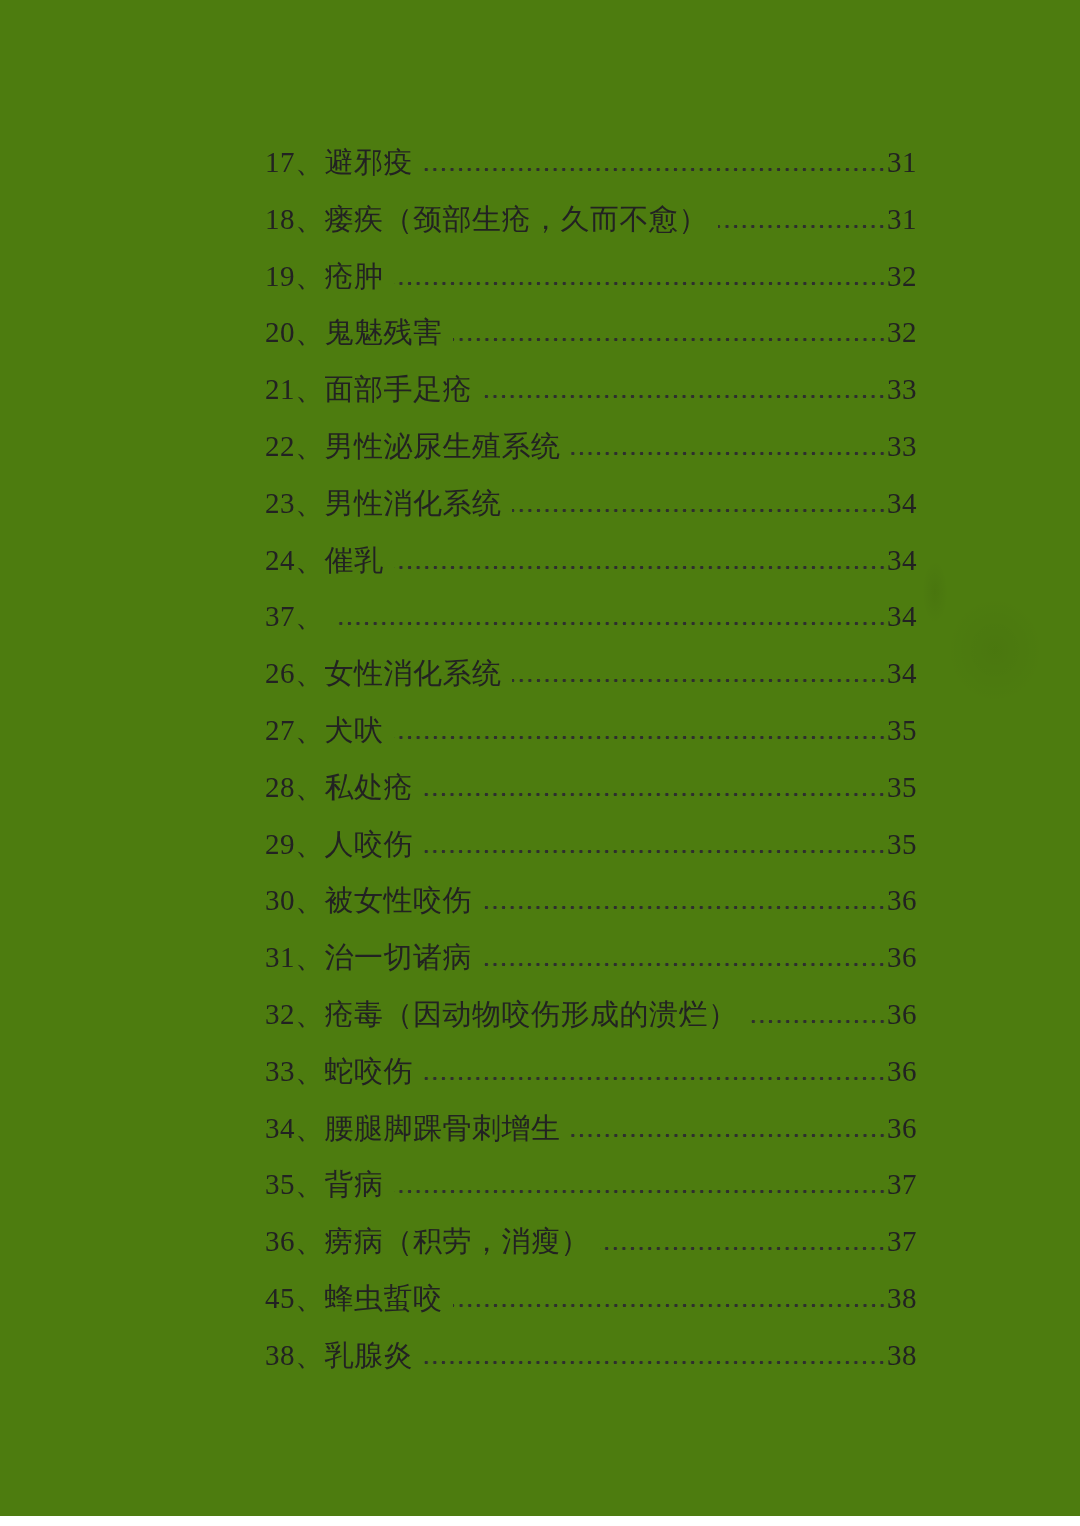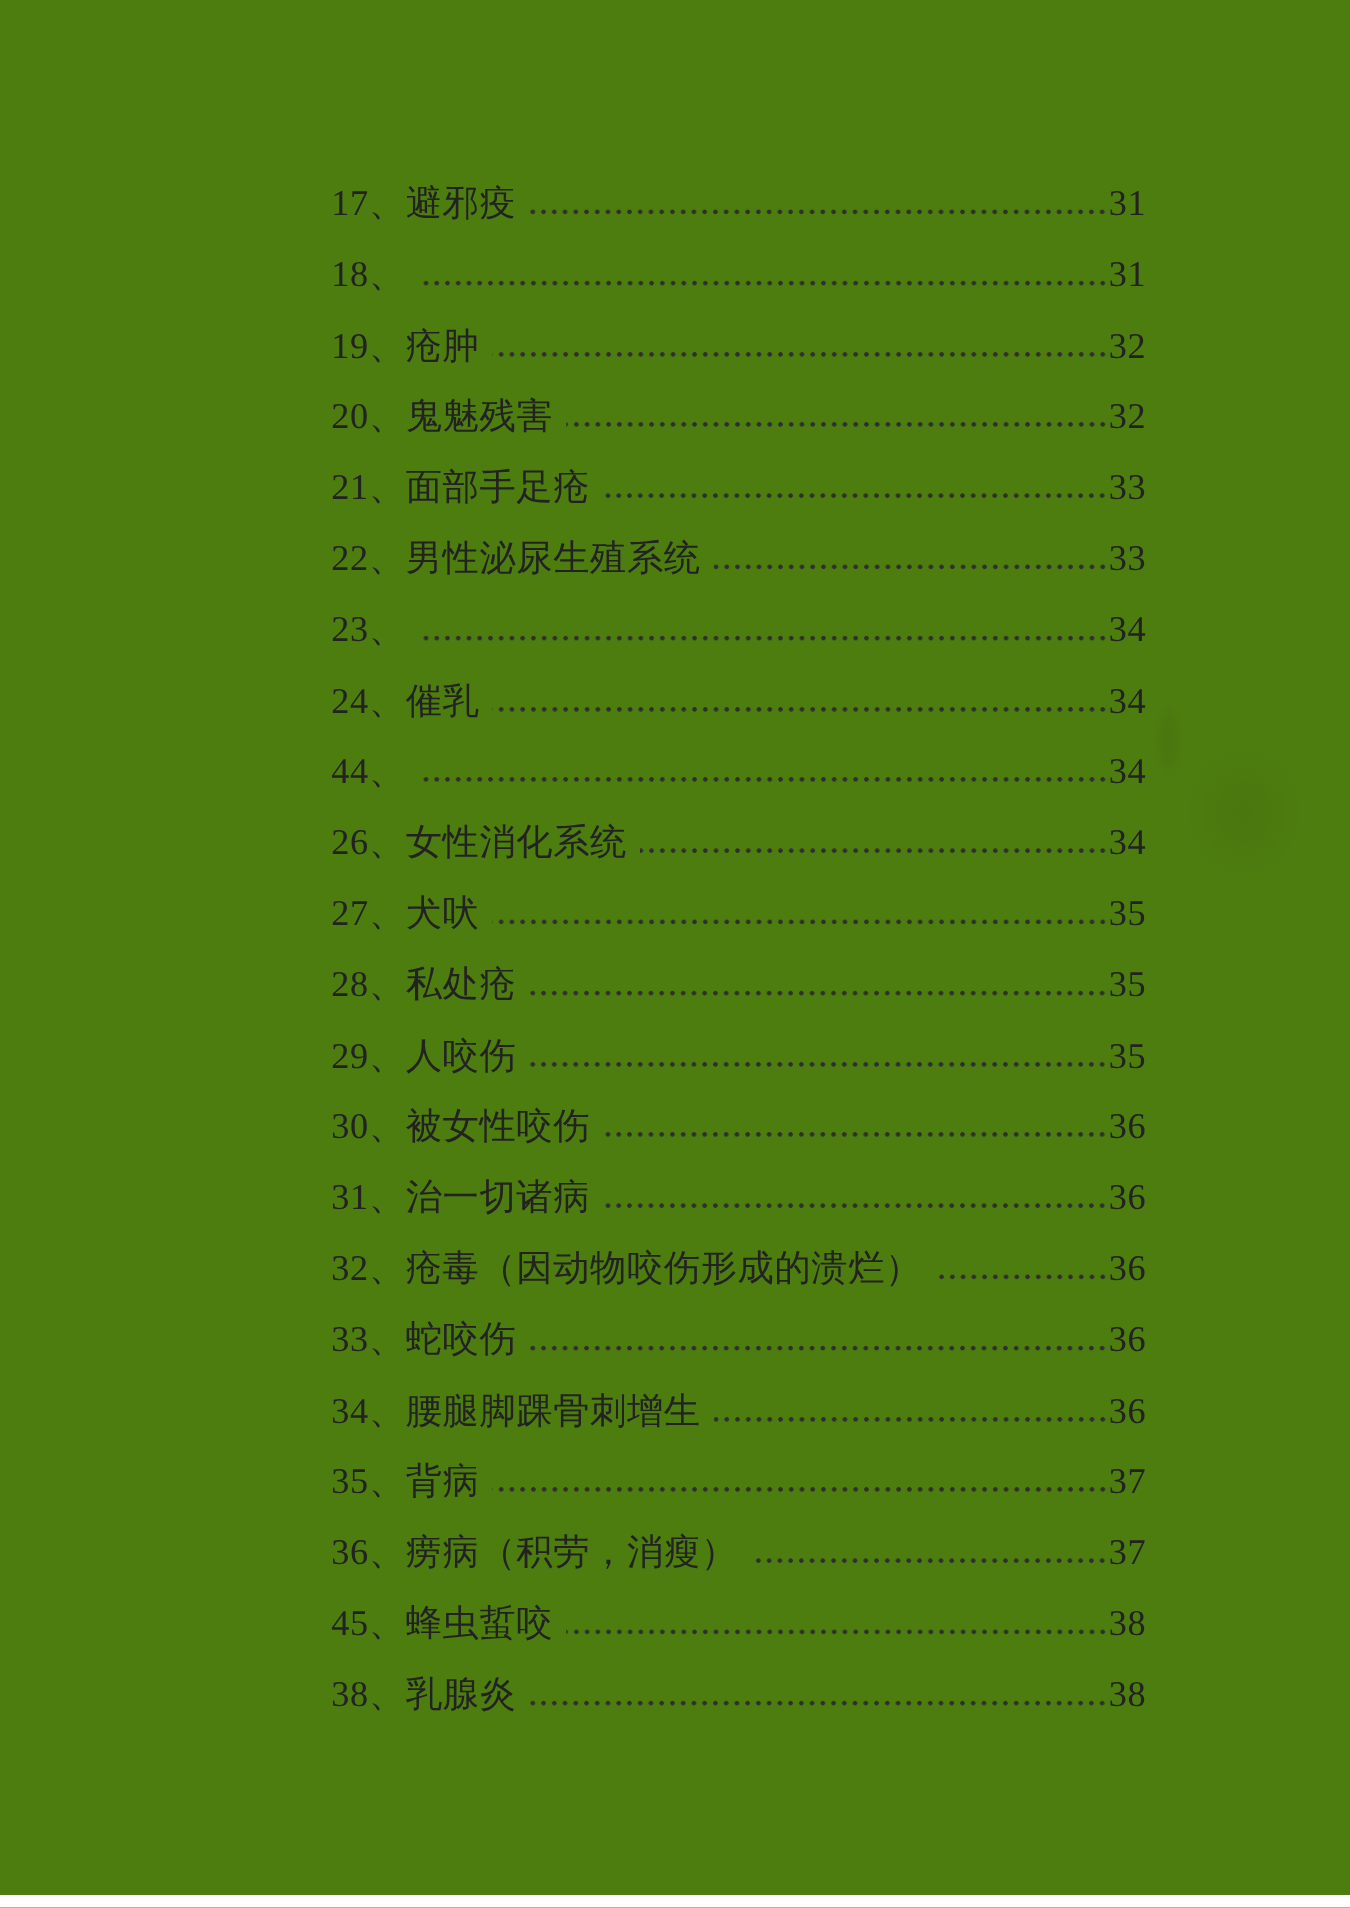--- a/index.html
+++ b/index.html
@@ -76,20 +76,21 @@
   <div class="toc">
   <div class="toc-row">
     <span class="no">17、</span>
     <span class="title">避邪疫</span>
     <span class="dots"></span>
     <span class="pg">31</span>
   </div>
 
   <div class="toc-row">
     <span class="no">18、</span>
+    <span class="title">瘘疾（颈部生疮，久而不愈）</span>
     <span class="dots"></span>
     <span class="pg">31</span>
   </div>
 
   <div class="toc-row">
     <span class="no">19、</span>
     <span class="title">疮肿</span>
     <span class="dots"></span>
     <span class="pg">32</span>
   </div>
@@ -110,33 +111,34 @@
 
   <div class="toc-row">
     <span class="no">22、</span>
     <span class="title">男性泌尿生殖系统</span>
     <span class="dots"></span>
     <span class="pg">33</span>
   </div>
 
   <div class="toc-row">
     <span class="no">23、</span>
+    <span class="title">男性消化系统</span>
     <span class="dots"></span>
     <span class="pg">34</span>
   </div>
 
   <div class="toc-row">
     <span class="no">24、</span>
     <span class="title">催乳</span>
     <span class="dots"></span>
     <span class="pg">34</span>
   </div>
 
   <div class="toc-row">
-    <span class="no">44、</span>
+    <span class="no">37、</span>
     <span class="dots"></span>
     <span class="pg">34</span>
   </div>
 
   <div class="toc-row">
     <span class="no">26、</span>
     <span class="title">女性消化系统</span>
     <span class="dots"></span>
     <span class="pg">34</span>
   </div>

